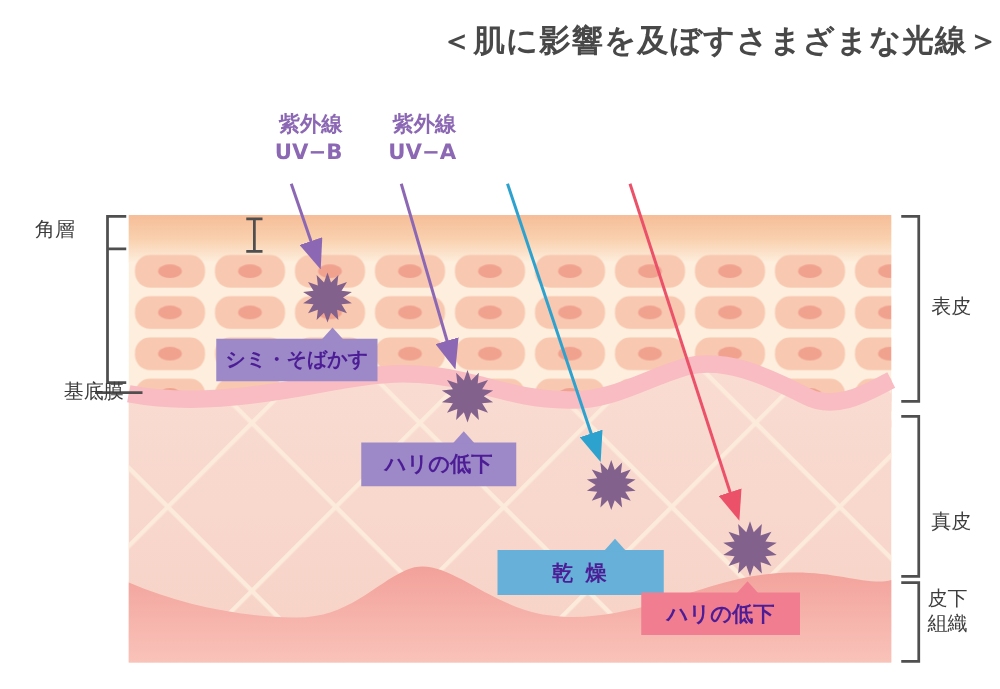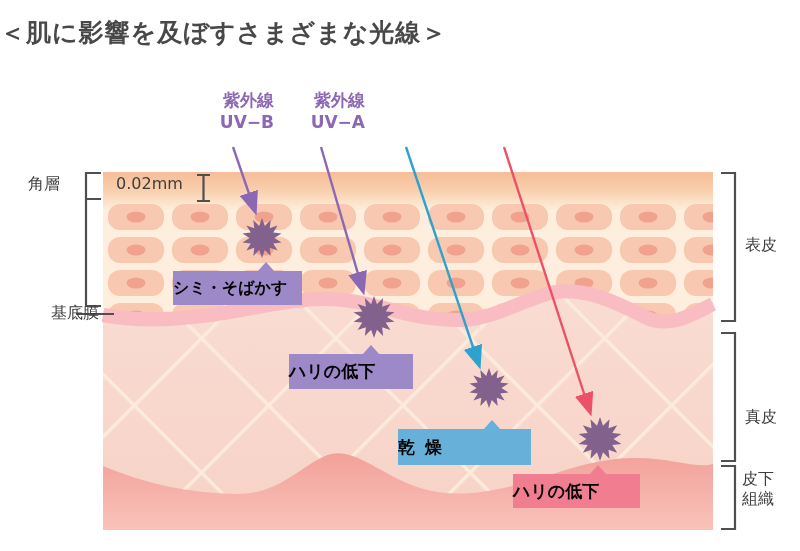--- a/index.html
+++ b/index.html
@@ -1,40 +1,40 @@
 <!DOCTYPE html>
 <html><head>
 <meta charset="utf-8">
 <style>
   html,body{margin:0;padding:0;background:#ffffff;}
   .canvas{position:relative;width:800px;height:551px;background:#ffffff;
           font-family:"DejaVu Sans","Liberation Sans",sans-serif;overflow:hidden;}
-  .title{position:absolute;top:16px;left:0;width:100%;text-align:left;
+  .title{position:absolute;top:16px;left:0;width:100%;text-align:right;
          font-size:25px;font-weight:bold;color:#484848;letter-spacing:1px;}
   svg.scene{position:absolute;left:0;top:0;}
   .ray{position:absolute;text-align:right;font-weight:bold;font-size:17px;line-height:1.3;}
   #ray-uvb{left:188px;top:89px;width:86px;color:#8c68b4;}
   #ray-uva{left:279px;top:89px;width:86px;color:#8c68b4;}
   #ray-blue{left:360px;top:87px;width:80px;color:#2da2ce;}
   #ray-nir{left:458px;top:108px;width:122px;color:#eb5168;font-size:18px;}
   .side-label{position:absolute;color:#3d3d3d;font-size:16px;font-weight:500;}
   #lbl-kakusou{left:28px;top:174px;}
   #lbl-kiteimaku{left:10px;top:303px;margin-left:41px;}
   #lbl-measure{left:116px;top:174px;color:#3d3d3d;}
   #lbl-hyouhi{left:745px;top:235px;}
   #lbl-shinpi{left:745px;top:407px;}
   #lbl-hika{left:742px;top:469px;line-height:1.22;}
-  .effect{position:absolute;color:#000000;font-weight:bold;display:flex;
-          align-items:center;justify-content:flex-start;background:var(--bg);}
+  .effect{position:absolute;color:#4c1d95;font-weight:bold;display:flex;
+          align-items:center;justify-content:center;background:var(--bg);}
   .effect .ptr{position:absolute;top:-9px;width:0;height:0;
           border-left:9px solid transparent;border-right:9px solid transparent;
           border-bottom:10px solid var(--bg);}
   #fx-shimi{left:173px;top:271px;width:129px;height:34px;--bg:#9d89c8;font-size:16px;}
   #fx-hari1{left:289px;top:354px;width:124px;height:35px;--bg:#9d89c8;font-size:17px;}
-  #fx-kanso{left:398px;top:429px;width:133px;height:36px;--bg:#66b0d9;font-size:17px;letter-spacing:2px;}
+  #fx-kanso{left:398px;top:440px;width:133px;height:36px;--bg:#66b0d9;font-size:17px;letter-spacing:2px;}
   #fx-hari2{left:513px;top:474px;width:127px;height:34px;--bg:#f17e90;font-size:17px;}
 </style>
 </head>
 <body>
 
 <div class="canvas">
 
   <div class="title">＜肌に影響を及ぼすさまざまな光線＞</div>
 
   <svg class="scene" width="800" height="551" viewBox="0 0 800 551">
@@ -115,21 +115,20 @@
   <div class="ray" id="ray-uvb">
     <span>紫外線</span><br>
     <span>UV−B</span>
   </div>
   <div class="ray" id="ray-uva">
     <span>紫外線</span><br>
     <span>UV−A</span>
   </div>
 
   <div class="side-label" id="lbl-kakusou">角層</div>
-  <div class="side-label" id="lbl-measure">0.02mm</div>
   <div class="side-label" id="lbl-kiteimaku">基底膜</div>
   <div class="side-label" id="lbl-hyouhi">表皮</div>
   <div class="side-label" id="lbl-shinpi">真皮</div>
   <div class="side-label" id="lbl-hika">
     <span>皮下</span><br>
     <span>組織</span>
   </div>
 
   <div class="effect" id="fx-shimi">
     <span class="ptr" style="left:84px;"></span>

